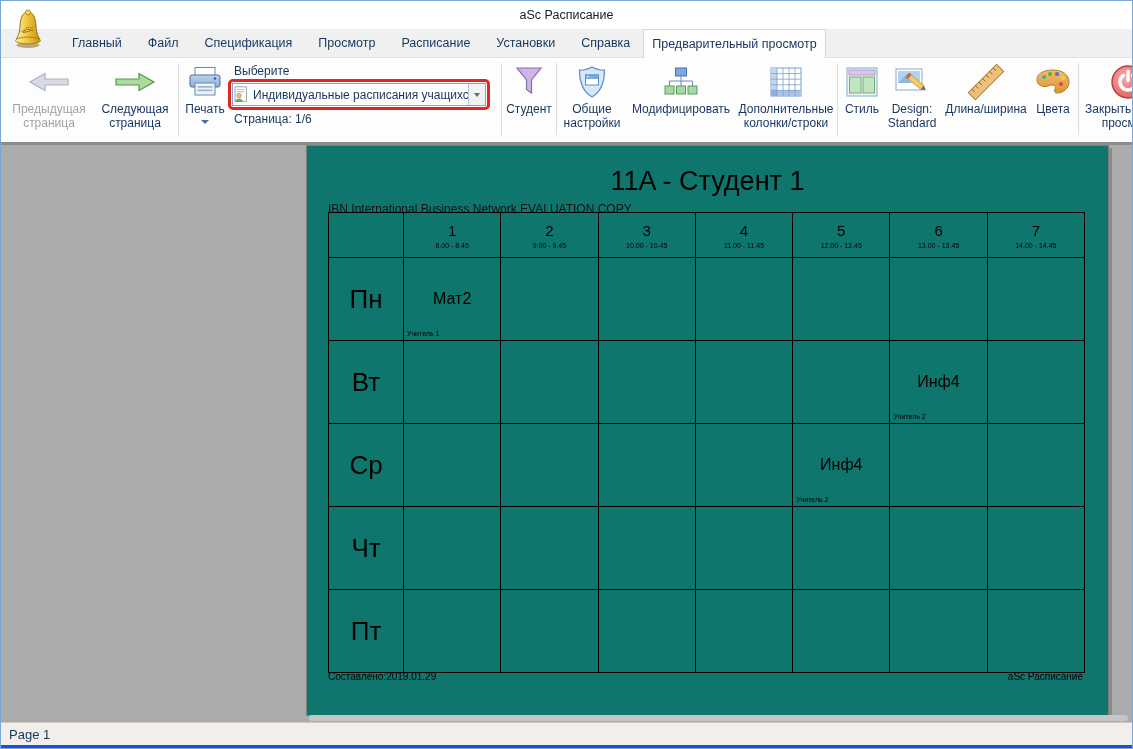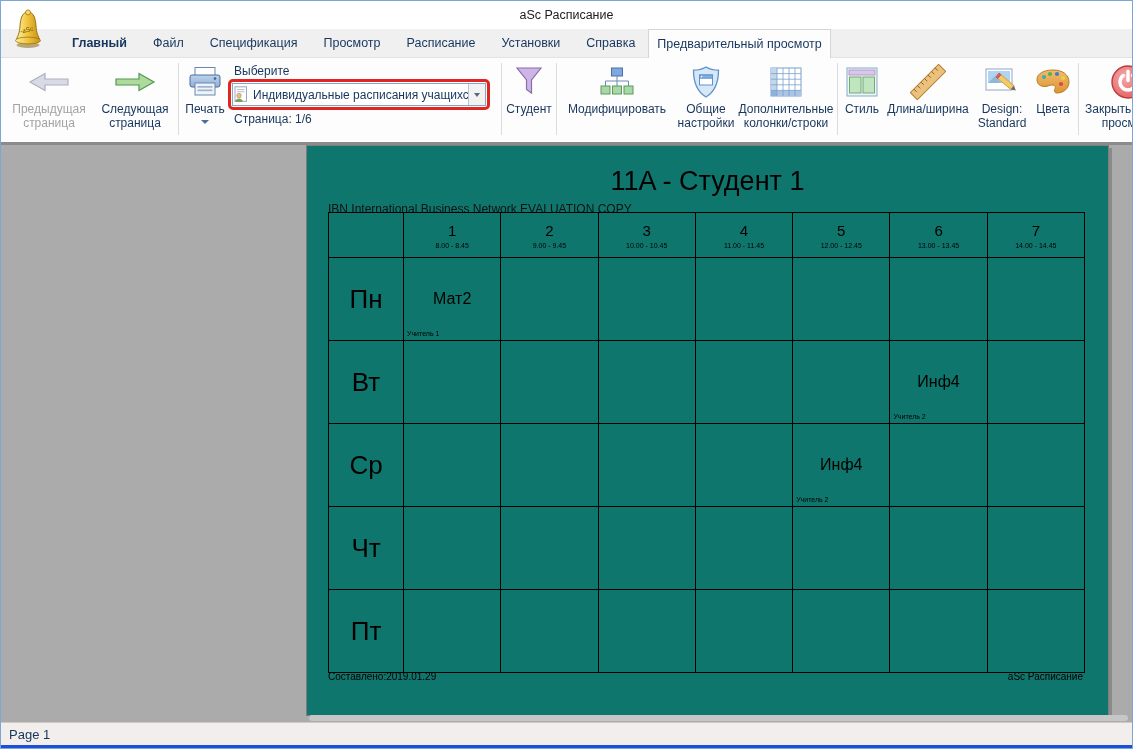--- a/index.html
+++ b/index.html
@@ -10,21 +10,21 @@
 
   
   .titlebar { position:absolute; top:0; left:0; right:0; height:28px; background:#ffffff; }
   .win-title { text-align:center; font-size:12.5px; color:#1c1c1c; padding-top:7px; }
   .bell { position:absolute; left:11px; top:8px; z-index:6; }
 
   
   .menubar { position:absolute; top:28px; left:0; right:0; height:29px; background:#f0f0f0;
              border-bottom:1px solid #e2e2e2; display:flex; align-items:stretch; padding-left:58px; }
   .menu-item { font-size:12.5px; color:#17365d; padding:0 13px; display:flex; align-items:center; cursor:default; }
-  .menu-item.bold { font-weight:bold; }
+  .menu-item.bold { font-weight:normal; }
   .menu-tab { background:#fdfdfd; border:1px solid #d5d5d5; border-bottom:none; margin-bottom:-1px; padding:0 8px; }
 
   
   .ribbon { position:absolute; top:57px; left:0; right:0; height:84px; background:#fdfdfd;
             display:flex; align-items:flex-start; padding:3px 2px 0 2px; }
   .rsep { width:1px; background:#dcdcdc; height:72px; margin:2px 3px 0 3px; flex:none; }
   .rbtn { flex:none; display:flex; flex-direction:column; align-items:center; color:#17365d;
           font-size:12px; text-align:center; line-height:1.14; padding-top:2px; cursor:default; }
   .rbtn .ricon { height:38px; display:flex; align-items:center; justify-content:center; margin-bottom:2px; }
   .rbtn .rlabel { white-space:normal; }
@@ -175,45 +175,45 @@
       <div class="ricon">
         <svg width="30" height="32" viewBox="0 0 30 32">
           <path d="M3 2 L27 2 L17.5 14 L17.5 27 L12.5 23.5 L12.5 14 Z" fill="#cdb6e6" stroke="#8a6cb0" stroke-width="1.2"></path>
         </svg>
       </div>
       <div class="rlabel">Студент</div>
     </div>
 
     <div class="rsep"></div>
 
+    <div class="rbtn" style="width:64px">
+      <div class="ricon">
+        <svg width="32" height="34" viewBox="0 0 32 34">
+          <path d="M16 2 C20 4.5 25 5.2 28.5 5.2 C28.5 16 26 26 16 32 C6 26 3.5 16 3.5 5.2 C7 5.2 12 4.5 16 2 Z" fill="#d6e8f8" stroke="#5e92c8" stroke-width="1.3"></path>
+          <rect x="9.5" y="10" width="13" height="10" fill="#fff" stroke="#5e92c8" stroke-width="1"></rect>
+          <rect x="9.5" y="10" width="13" height="3.2" fill="#7fb2e2" stroke="#5e92c8" stroke-width="1"></rect>
+          <circle cx="11.6" cy="11.6" r="0.8" fill="#fff"></circle>
+        </svg>
+      </div>
+      <div class="rlabel">Общие настройки</div>
+    </div>
+
     <div class="rbtn" style="width:114px">
       <div class="ricon">
         <svg width="34" height="30" viewBox="0 0 34 30">
           <rect x="11.5" y="1" width="11" height="8" fill="#7fa8e0" stroke="#4a6fa8"></rect>
           <path d="M17 9 L17 14 M5.5 14 L28.5 14 M5.5 14 L5.5 19 M17 14 L17 19 M28.5 14 L28.5 19" stroke="#6a8cb8" fill="none"></path>
           <rect x="1" y="19" width="9" height="8" fill="#a8d8a8" stroke="#5a9a5a"></rect>
           <rect x="12.5" y="19" width="9" height="8" fill="#a8d8a8" stroke="#5a9a5a"></rect>
           <rect x="24" y="19" width="9" height="8" fill="#a8d8a8" stroke="#5a9a5a"></rect>
         </svg>
       </div>
       <div class="rlabel">Модифицировать</div>
     </div>
 
-    <div class="rbtn" style="width:64px">
-      <div class="ricon">
-        <svg width="32" height="34" viewBox="0 0 32 34">
-          <path d="M16 2 C20 4.5 25 5.2 28.5 5.2 C28.5 16 26 26 16 32 C6 26 3.5 16 3.5 5.2 C7 5.2 12 4.5 16 2 Z" fill="#d6e8f8" stroke="#5e92c8" stroke-width="1.3"></path>
-          <rect x="9.5" y="10" width="13" height="10" fill="#fff" stroke="#5e92c8" stroke-width="1"></rect>
-          <rect x="9.5" y="10" width="13" height="3.2" fill="#7fb2e2" stroke="#5e92c8" stroke-width="1"></rect>
-          <circle cx="11.6" cy="11.6" r="0.8" fill="#fff"></circle>
-        </svg>
-      </div>
-      <div class="rlabel">Общие настройки</div>
-    </div>
-
     <div class="rbtn" style="width:96px">
       <div class="ricon">
         <svg width="32" height="30" viewBox="0 0 32 30">
           <rect x="1" y="1" width="30" height="28" fill="#fff" stroke="#7aa0cc"></rect>
           <rect x="1" y="23.4" width="30" height="5.6" fill="#aac4e4"></rect>
           <rect x="1" y="1" width="6" height="28" fill="#c2d6ec"></rect>
           <rect x="1" y="23.4" width="6" height="5.6" fill="#8fb2dc"></rect>
           <path d="M7 1 V29 M13 1 V29 M19 1 V29 M25 1 V29 M1 6.6 H31 M1 12.2 H31 M1 17.8 H31 M1 23.4 H31" stroke="#7aa0cc" stroke-width="0.8" fill="none"></path>
         </svg>
       </div>
@@ -225,48 +225,48 @@
     <div class="rbtn" style="width:42px">
       <div class="ricon">
         <svg width="32" height="30" viewBox="0 0 32 30">
           <rect x="1" y="1" width="30" height="28" fill="#eef4fb" stroke="#88aacc"></rect>
           <rect x="3" y="3" width="26" height="5" fill="#d9c7e8" stroke="#a890c4" stroke-width="0.8"></rect>
           <rect x="3.5" y="10" width="11.5" height="16" fill="#bfe6bf" stroke="#74aa74"></rect>
           <rect x="17" y="10" width="11.5" height="16" fill="#bfe6bf" stroke="#74aa74"></rect>
         </svg>
       </div>
       <div class="rlabel">Стиль</div>
-    </div>
-
-    <div class="rbtn" style="width:90px">
-      <div class="ricon">
-        <svg width="36" height="36" viewBox="0 0 36 36">
-          <g transform="rotate(-45 18 18)">
-            <rect x="-2" y="13" width="40" height="10" fill="#ecc17e" stroke="#b08030" stroke-width="1"></rect>
-            <path d="M3 13 V17 M8 13 V17 M13 13 V17 M18 13 V17 M23 13 V17 M28 13 V17 M33 13 V17" stroke="#8a5f1e" stroke-width="0.9" fill="none"></path>
-          </g>
-        </svg>
-      </div>
-      <div class="rlabel">Длина/ширина</div>
     </div>
 
     <div class="rbtn" style="width:58px">
       <div class="ricon">
         <svg width="34" height="30" viewBox="0 0 34 30">
           <rect x="1" y="2" width="26" height="21" fill="#fff" stroke="#8fa8c8"></rect>
           <rect x="3" y="4" width="22" height="12" fill="#aed4f2"></rect>
           <path d="M3 16 L10 9 L16 16 Z" fill="#8fb8d8"></path>
           <g transform="rotate(40 22 16)">
             <rect x="12" y="13.5" width="17" height="5" fill="#f4c96b" stroke="#c89838" stroke-width="0.8"></rect>
             <path d="M29 13.5 L33.5 16 L29 18.5 Z" fill="#6b6b6b"></path>
             <rect x="9.5" y="13.5" width="2.5" height="5" fill="#e06060" stroke="#b04040" stroke-width="0.6"></rect>
           </g>
         </svg>
       </div>
       <div class="rlabel">Design: Standard</div>
+    </div>
+
+    <div class="rbtn" style="width:90px">
+      <div class="ricon">
+        <svg width="36" height="36" viewBox="0 0 36 36">
+          <g transform="rotate(-45 18 18)">
+            <rect x="-2" y="13" width="40" height="10" fill="#ecc17e" stroke="#b08030" stroke-width="1"></rect>
+            <path d="M3 13 V17 M8 13 V17 M13 13 V17 M18 13 V17 M23 13 V17 M28 13 V17 M33 13 V17" stroke="#8a5f1e" stroke-width="0.9" fill="none"></path>
+          </g>
+        </svg>
+      </div>
+      <div class="rlabel">Длина/ширина</div>
     </div>
 
     <div class="rbtn" style="width:44px">
       <div class="ricon">
         <svg width="36" height="30" viewBox="0 0 36 30">
           <defs>
             <linearGradient id="palg" x1="0" y1="0" x2="0" y2="1">
               <stop offset="0" stop-color="#f0bc6a"></stop>
                 <stop offset="1" stop-color="#dd9434"></stop>
             </linearGradient>

